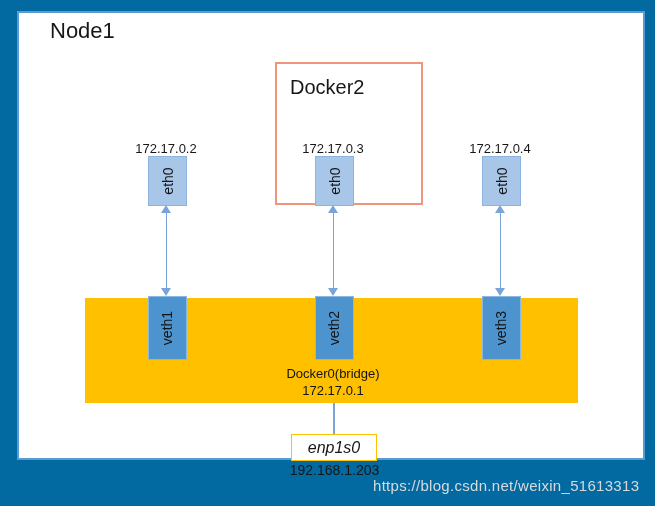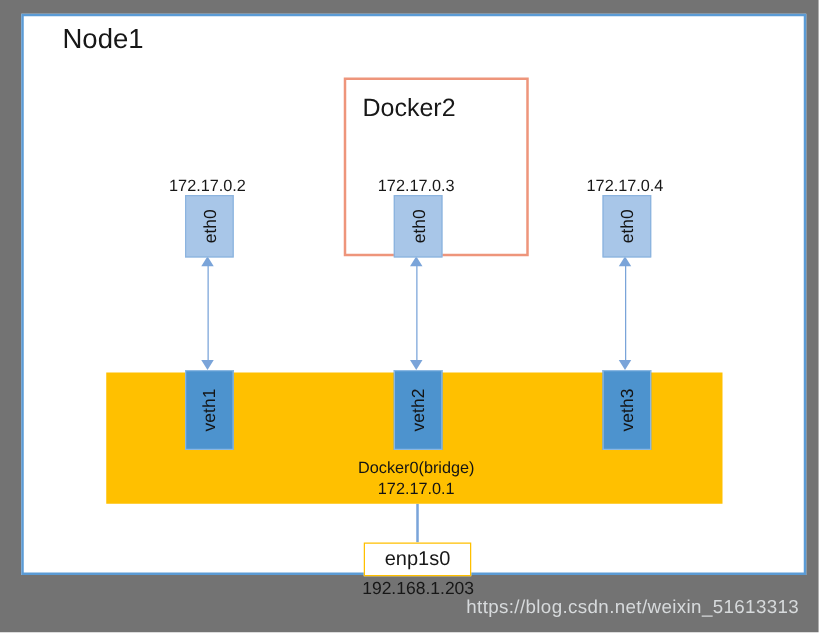--- a/index.html
+++ b/index.html
@@ -1,17 +1,17 @@
 <!DOCTYPE html>
 <html><head>
 <meta charset="utf-8">
 <style>
   html,body{margin:0;padding:0;background:#fff;}
   #canvas{
-    position:relative;width:655px;height:506px;background:#737373;
+    position:relative;width:655px;height:506px;background:#0369a1;
     font-family:"Liberation Sans",sans-serif;color:#1a1a1a;overflow:hidden;
   }
   .abs{position:absolute;}
   
   .node-box{left:17px;top:11px;width:624px;height:445px;border:2px solid #5B9BD5;background:#fff;}
   .node-label{left:50px;top:18px;font-size:22px;color:#171717;}
   
   .docker-box{border:2px solid #EE957B;background:#fff;}
   .docker-box.d1{left:91px;top:62px;width:143px;height:139px;}
   .docker-box.d2{left:256px;top:62px;width:144px;height:139px;margin-left:19px;}
@@ -36,21 +36,21 @@
   
   .bridge-band{left:85px;top:298px;width:493px;height:105px;background:#FFC000;z-index:1;}
   .veth-box{width:37px;height:62px;top:296px;background:#4D93CE;border:1px solid #8BB8E2;
     display:flex;align-items:center;justify-content:center;z-index:3;}
   .v1{left:148px;} .v2{left:315px;} .v3{left:482px;}
   .bridge-label{left:233px;top:365px;width:200px;text-align:center;font-size:13px;
     line-height:17px;color:#141414;z-index:4;}
   
   .connector{left:333px;top:403px;width:1.5px;height:31px;background:#7AA4D9;}
   .enp-box{left:291px;top:434px;width:84px;height:25px;background:#fff;border:1.5px solid #FFC000;
-    display:flex;align-items:center;justify-content:center;font-size:16px;z-index:5;color:#171717;}
+    display:flex;align-items:center;justify-content:center;font-size:16px;z-index:5;color:#171717;font-style:italic;}
   .host-ip{left:262px;top:462px;width:145px;text-align:center;font-size:14px;color:#171717;}
   .watermark{left:373px;top:477px;font-size:15px;color:#D7DADC;letter-spacing:0.3px;}
 </style>
 </head>
 <body>
 
 <div id="canvas">
 
   <div class="abs node-box"></div>
   <div class="abs node-label">Node1</div>

